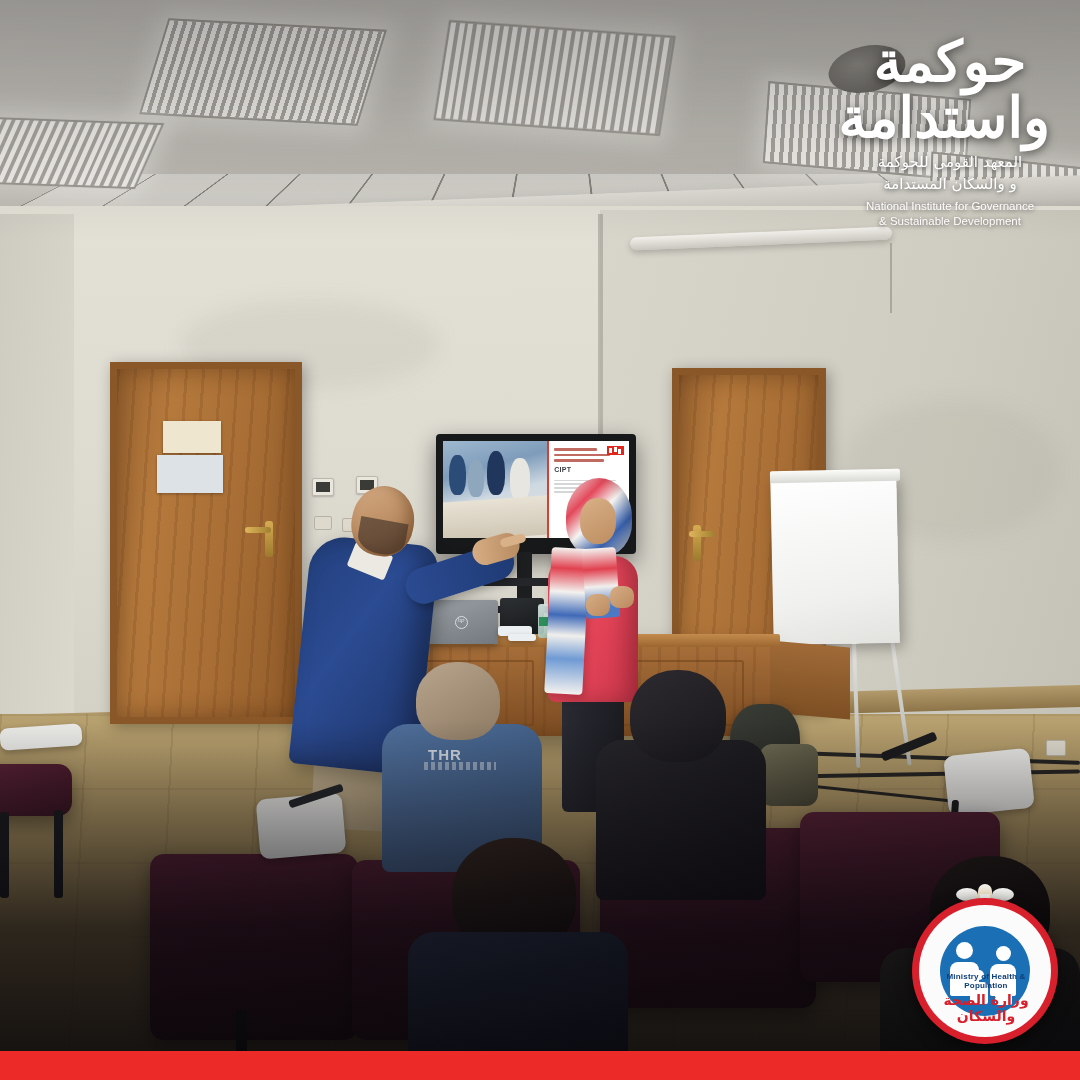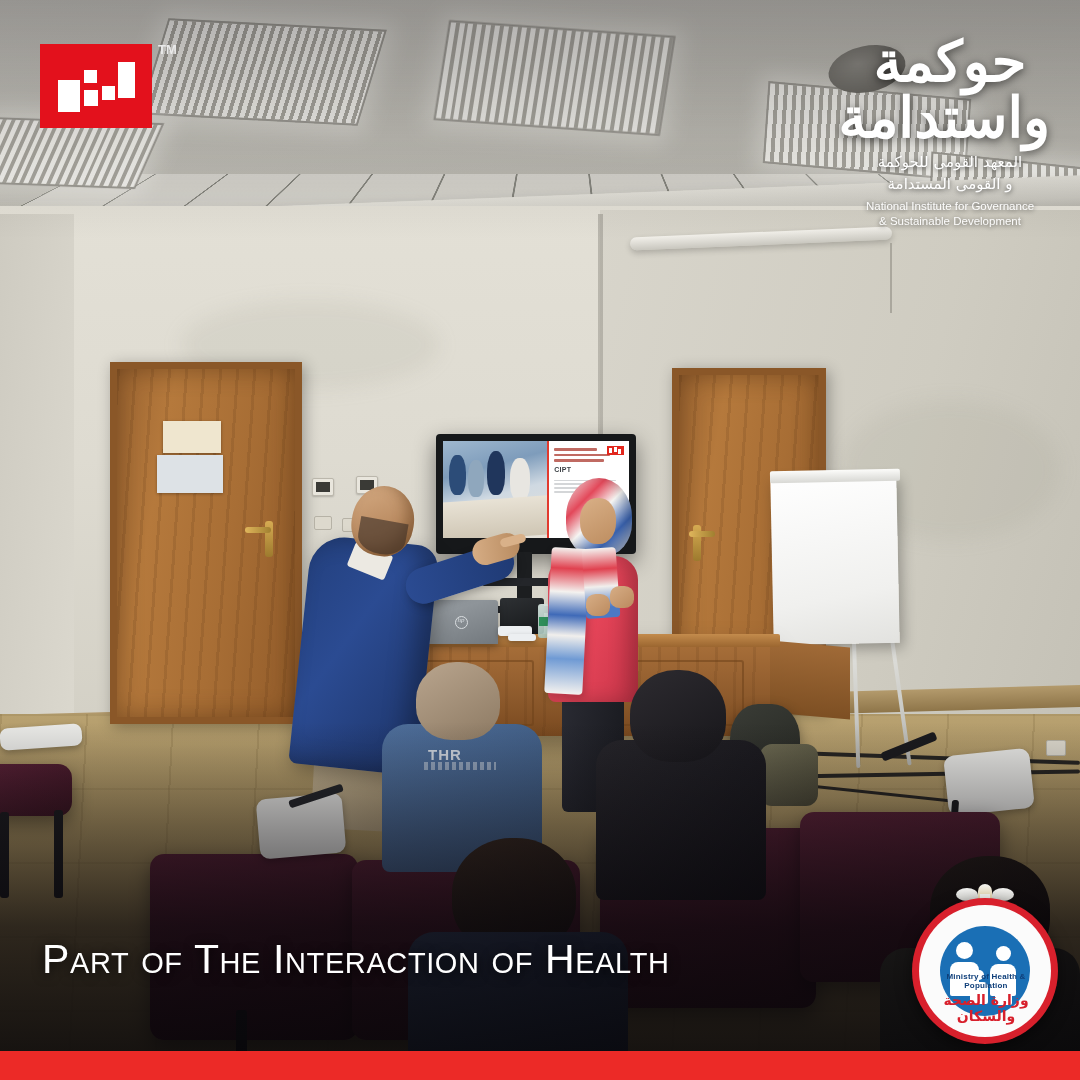--- a/index.html
+++ b/index.html
@@ -437,40 +437,31 @@
     <div class="aud-body" style="left:408px;top:932px;width:220px;height:148px;background:linear-gradient(120deg,#3d4f72,#28344d);"></div>
 
     <div class="aud-head" style="left:930px;top:856px;width:120px;height:110px;background:linear-gradient(150deg,#2a211c,#120d0b);"></div>
     <div class="aud-body" style="left:880px;top:948px;width:200px;height:132px;background:linear-gradient(120deg,#4a4a3c,#2b2b22);"></div>
   </div>
 
   <div class="top-shade"></div>
   <div class="bottom-shade"></div>
 
   <div class="ibdl">
-    <div class="ibdl-mark">
-      <span class="m1"></span>
-        <span class="m2"></span>
-        <span class="m3"></span>
-      <span class="m4"></span>
-        <span class="m5"></span>
-      <div class="ibdl-tm">TM</div>
-    </div>
   </div>
 
   <div class="nigsd">
     <div class="nigsd-calli">حوكمة واستدامة</div>
     <div class="nigsd-ar">المعهد القومى للحوكمة</div>
-    <div class="nigsd-ar" style="margin-top:0;">و القومى المستدامة</div>
+    <div class="nigsd-ar" style="margin-top:0;">و والسكان المستدامة</div>
     <div class="nigsd-en">National Institute for Governance</div>
     <div class="nigsd-en" style="margin-top:0;">&amp; Sustainable Development</div>
   </div>
 
   <div class="caption">
-    <span class="l1">Part of The Interaction of Health</span>
   </div>
 
   <div class="mohp">
     <div class="mohp-eagle">
       <div class="eagle-wing" style="left:0px;"></div>
       <div class="eagle-wing" style="right:0px;transform:scaleX(-1);"></div>
       <div class="eagle-body"></div>
       <div class="eagle-flag"></div>
     </div>
     <div class="mohp-ring"></div>

